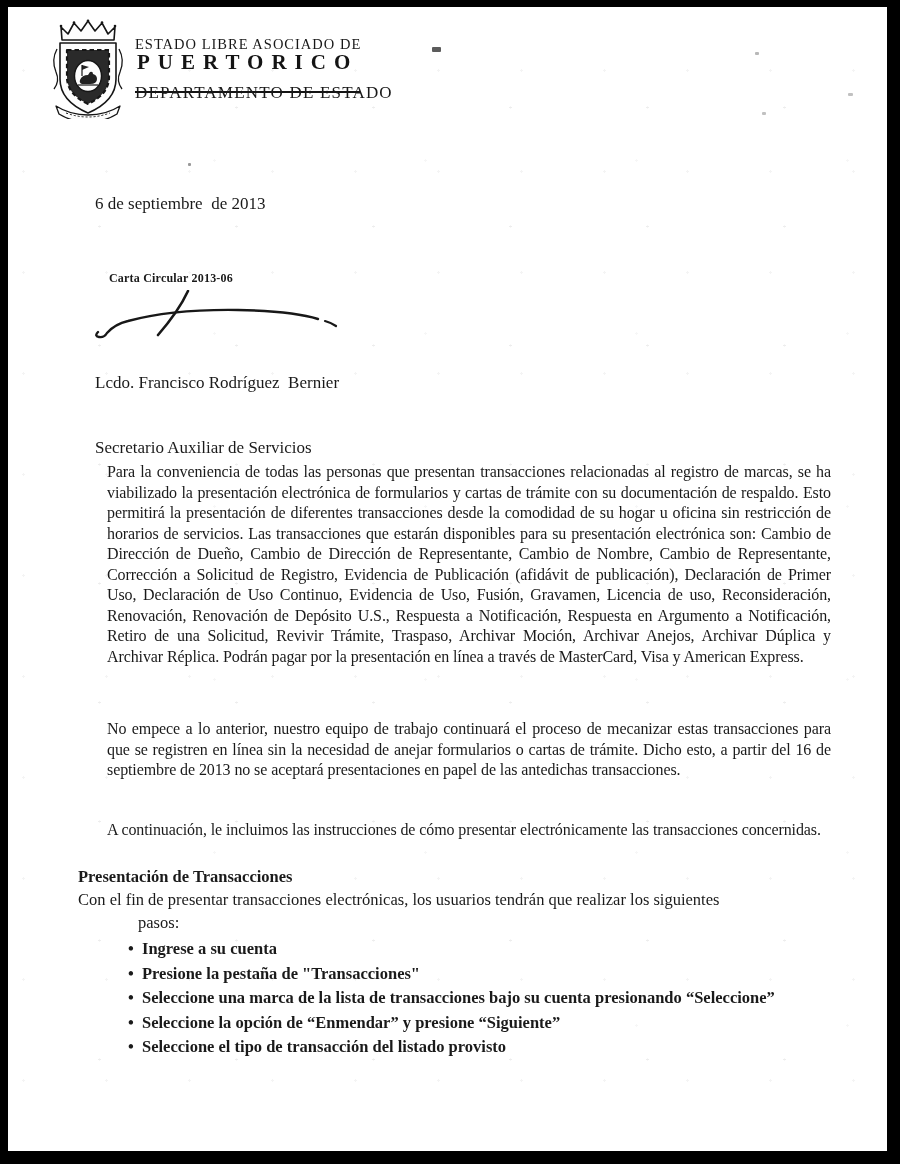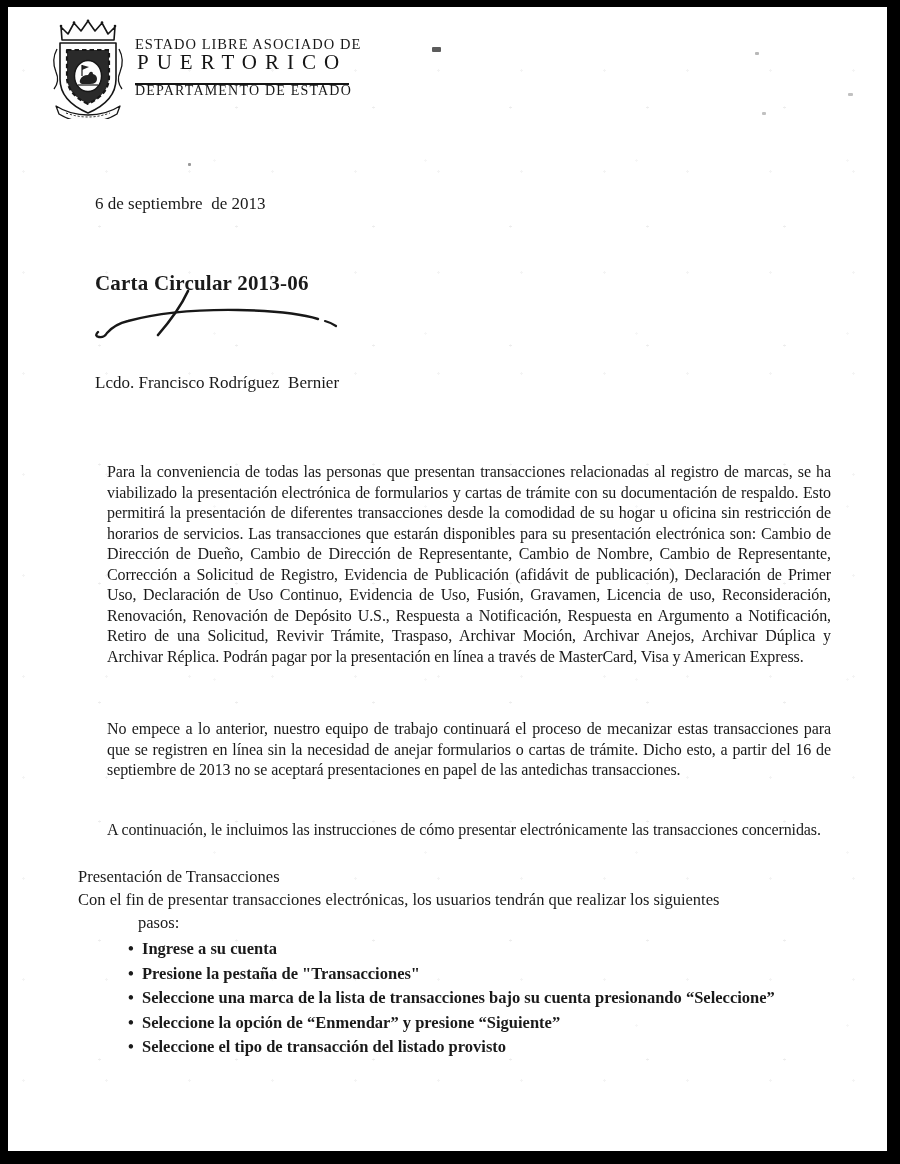--- a/index.html
+++ b/index.html
@@ -24,41 +24,41 @@
     background-size:137px 119px, 83px 101px, 211px 173px;
     background-position:23px 41px, 57px 13px, 101px 67px;
   }
   .abs{position:absolute;}
   .speck{position:absolute;background:#333;border-radius:1px;}
 
   
   .lh-line1{left:127px;top:29px;font-size:14.5px;letter-spacing:1px;color:#181818;}
   .lh-name{
     left:127px;top:43px;font-size:21px;letter-spacing:8px;color:#141414;
-    border-bottom:2px solid #141414;padding:0 2px 8px 2px;
+    border-bottom:2px solid #141414;padding:0 2px 16px 2px;font-weight:bold;
   }
-  .lh-line3{left:127px;top:76px;font-size:14px;letter-spacing:1.2px;color:#181818;text-align:right;}
+  .lh-line3{left:127px;top:76px;font-size:17px;letter-spacing:1.2px;color:#181818;text-align:right;}
   .lh-office{left:44px;top:112px;font-size:15.5px;font-weight:bold;line-height:19px;color:#151515;}
 
   .date-line{left:87px;top:187px;font-size:17px;white-space:pre-wrap;}
-  .ref-line{left:87px;top:264px;font-size:21px;font-weight:bold;letter-spacing:.2px;}
+  .ref-line{left:101px;top:264px;font-size:12px;font-weight:bold;letter-spacing:.2px;}
   .signer{left:87px;top:322px;font-size:17px;line-height:21.5px;white-space:pre-wrap;}
 
   .subject{left:87px;top:399px;font-size:17px;font-weight:bold;letter-spacing:-.2px;}
 
   .body-par{
     left:87px;width:724px;font-size:16px;line-height:20.5px;
     text-align:justify;letter-spacing:-.1px;margin:12px;
   }
   .par1{top:443px;}
   .par2{top:700px;}
   .par3{top:801px;}
 
   .instructions{left:70px;top:858px;width:742px;font-size:16.5px;line-height:23px;}
-  .instr-heading{font-weight:normal;}
+  .instr-heading{font-weight:bold;}
   .instr-pasos{margin-left:60px;}
   .bullet-list{list-style:none;margin:3px 0 12px 0;padding:0 0 0 50px;font-weight:bold;}
   .bullet-list li{line-height:24.5px;position:relative;padding-left:14px;}
   .bullet-list li::before{content:"\2022";position:absolute;left:0;top:0;}
 </style>
 </head>
 <body>
 
 <div class="scan">
   <div class="page">
@@ -110,20 +110,21 @@
         <g stroke="#181818" fill="none" stroke-linecap="round">
           <path d="M6,42 q-4,4 1,5 q5,1 8,-4 q8,-9 21,-12 q45,-12 110,-11 q55,1 80,9" stroke-width="2.4"></path>
           <path d="M96,1 C 90,14 79,30 66,45" stroke-width="2.6"></path>
           <path d="M233,31 q7,2 11,5" stroke-width="2.2"></path>
         </g>
       </svg>
     </div>
 
     <div class="abs signer">
       <div>Lcdo. Francisco Rodríguez  Bernier</div>
+      <div>Secretario Auxiliar de Servicios</div>
     </div>
 
 
     <p class="abs body-par par1">Para la conveniencia de todas las personas que presentan transacciones relacionadas al registro de marcas, se ha viabilizado la presentación electrónica de formularios y cartas de trámite con su documentación de respaldo. Esto permitirá la presentación de diferentes transacciones desde la comodidad de su hogar u oficina sin restricción de horarios de servicios. Las transacciones que estarán disponibles para su presentación electrónica son: Cambio de Dirección de Dueño, Cambio de Dirección de Representante, Cambio de Nombre, Cambio de Representante, Corrección a Solicitud de Registro, Evidencia de Publicación (afidávit de publicación), Declaración de Primer Uso, Declaración de Uso Continuo, Evidencia de Uso, Fusión, Gravamen, Licencia de uso, Reconsideración, Renovación, Renovación de Depósito U.S., Respuesta a Notificación, Respuesta en Argumento a Notificación, Retiro de una Solicitud, Revivir Trámite, Traspaso, Archivar Moción, Archivar Anejos, Archivar Dúplica y Archivar Réplica. Podrán pagar por la presentación en línea a través de MasterCard, Visa y American Express.</p>
     <p class="abs body-par par2">No empece a lo anterior, nuestro equipo de trabajo continuará el proceso de mecanizar estas transacciones para que se registren en línea sin la necesidad de anejar formularios o cartas de trámite. Dicho esto, a partir del 16 de septiembre de 2013 no se aceptará presentaciones en papel de las antedichas transacciones.</p>
     <p class="abs body-par par3">A continuación, le incluimos las instrucciones de cómo presentar electrónicamente las transacciones concernidas.</p>
 
     <div class="abs instructions">
       <div class="instr-heading">Presentación de Transacciones</div>
       <div>Con el fin de presentar transacciones electrónicas, los usuarios tendrán que realizar los siguientes</div>

